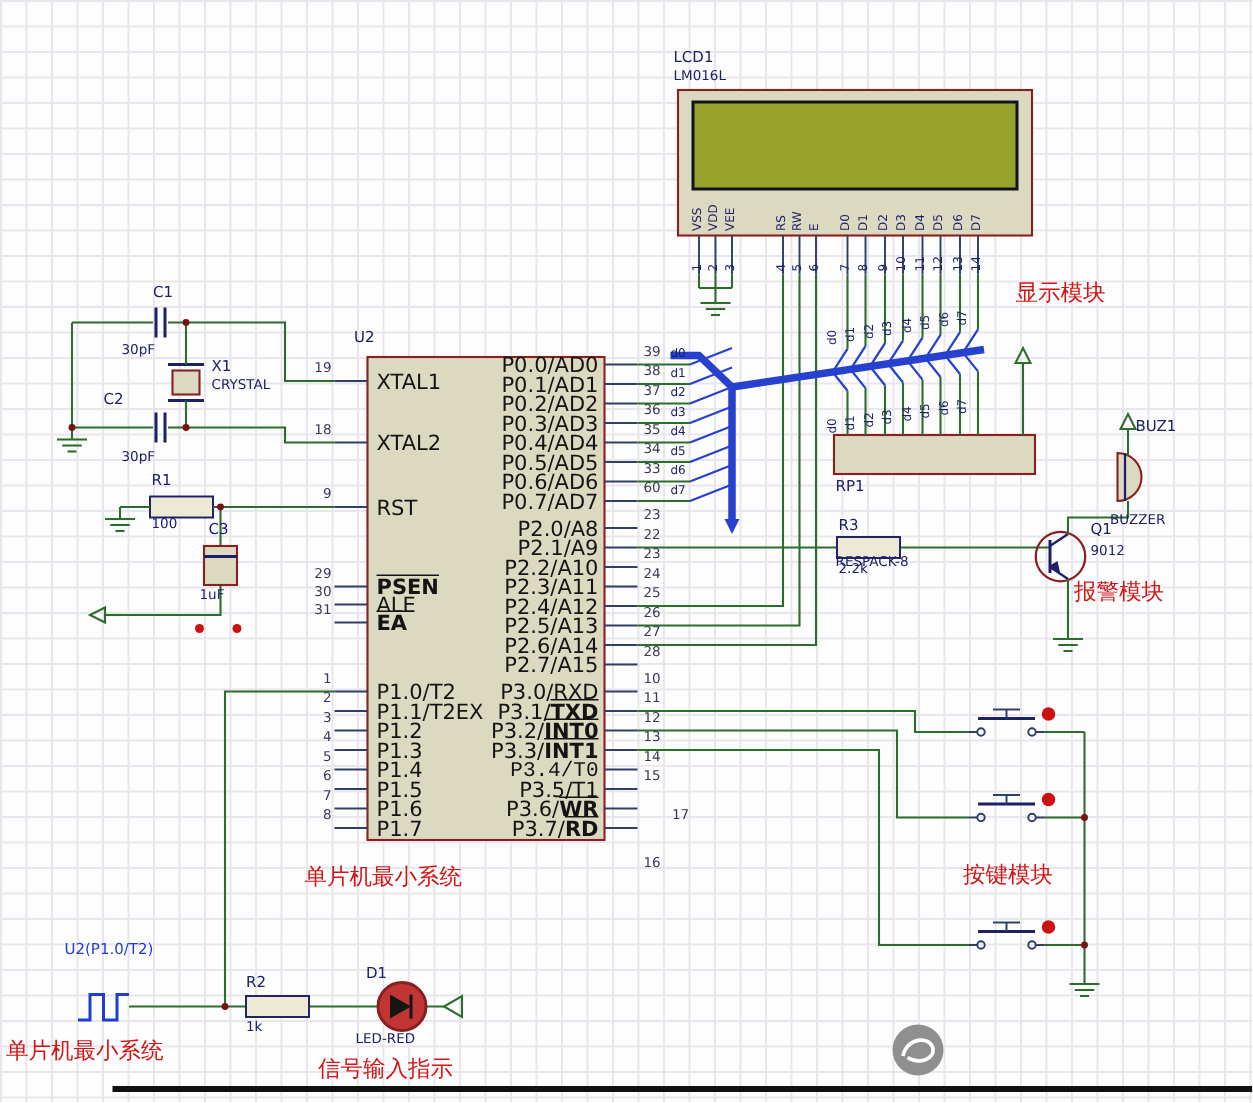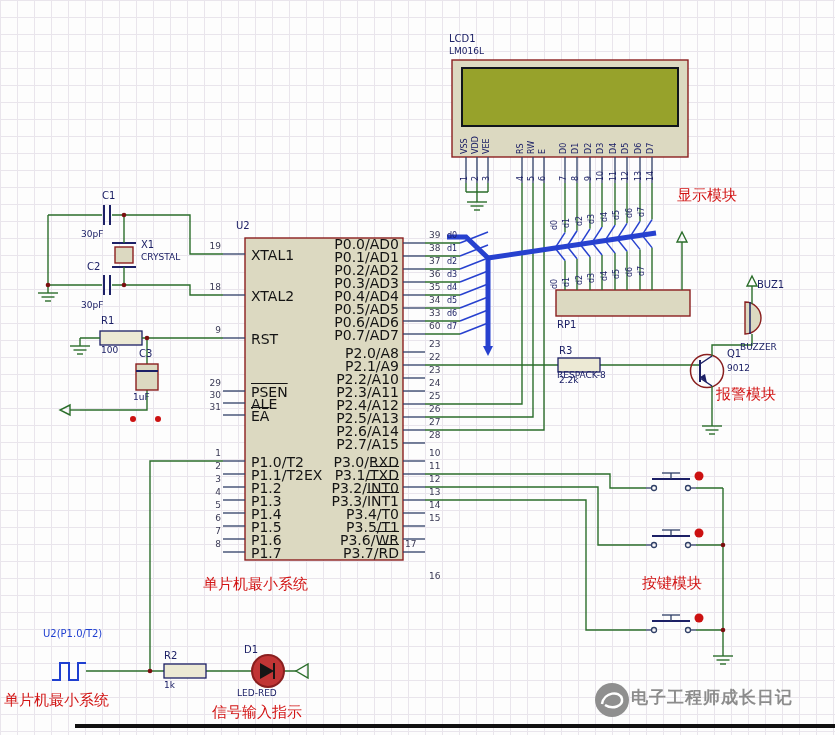--- a/index.html
+++ b/index.html
@@ -20,21 +20,21 @@
   .ref{font-size:10px;color:#1c2066;}
   .val{font-size:9px;color:#1c2066;}
   .pin-name{font-size:14px;color:#141414;}
   .pin-num{font-size:9px;color:#3a3a55;}
   .num-l{width:30px;text-align:right;}
   .name-r{width:106px;text-align:right;}
   .vtext{transform-origin:0 0;transform:rotate(-90deg);font-size:8px;color:#1c2066;}
   .htext{font-size:8px;color:#1c2066;}
   .net{font-size:10px;color:var(--net,#1f3fd0);}
   .wm{font-size:17px;font-weight:bold;color:var(--wm,#8c8c8c);letter-spacing:1px;}
-  .ov{text-decoration:overline;}
+  .ov{text-decoration:overline;font-weight:bold;}
   .bar{position:absolute;background:#111;}
   
   .wire{stroke:var(--wire,#2b6e2b);stroke-width:1.4;fill:none;}
   .pin{stroke:#2f3f66;stroke-width:1.3;fill:none;}
   .plate{stroke:#1c2066;stroke-width:2;fill:none;}
   .lead{stroke:#1c2066;stroke-width:1.5;fill:none;}
   .body{fill:var(--body,#dcd9c1);stroke:var(--outline,#8a1f1f);stroke-width:1.4;}
   .rbody{fill:#ece9d4;stroke:#1c2066;stroke-width:1.3;}
   .screen{fill:var(--screen,#97a22b);stroke:#10141c;stroke-width:2;}
   .bus{stroke:var(--bus,#2741cf);stroke-width:5;fill:none;}
@@ -293,21 +293,21 @@
     </svg>
 
   <div id="labels-layer">
 
     <div class="lbl ref" style="left:449px;top:33px;">LCD1</div>
     <div class="lbl val" style="left:449px;top:47px;">LM016L</div>
     <div class="lbl ref" style="left:236px;top:220px;">U2</div>
 
     <div class="lbl ref" style="left:102px;top:190px;text-align:right;">C1</div>
     <div class="lbl val" style="left:81px;top:230px;">30pF</div>
-    <div class="lbl ref" style="left:87px;top:261px;text-align:right;">C2</div>
+    <div class="lbl ref" style="left:69px;top:261px;text-align:right;">C2</div>
     <div class="lbl val" style="left:81px;top:301px;">30pF</div>
     <div class="lbl ref" style="left:141px;top:239px;">X1</div>
     <div class="lbl val" style="left:141px;top:253px;">CRYSTAL</div>
     <div class="lbl ref" style="left:101px;top:315px;">R1</div>
     <div class="lbl val" style="left:101px;top:346px;">100</div>
     <div class="lbl ref" style="left:139px;top:348px;">C3</div>
     <div class="lbl val" style="left:133px;top:393px;">1uF</div>
     <div class="lbl ref" style="left:164px;top:650px;">R2</div>
     <div class="lbl val" style="left:164px;top:681px;">1k</div>
     <div class="lbl ref" style="left:559px;top:345px;">R3</div>
@@ -321,21 +321,20 @@
     <div class="lbl ref" style="left:244px;top:644px;">D1</div>
     <div class="lbl val" style="left:237px;top:689px;">LED-RED</div>
 
     <div class="lbl red" style="left:677px;top:187px;">显示模块</div>
     <div class="lbl red" style="left:716px;top:386px;">报警模块</div>
     <div class="lbl red" style="left:642px;top:575px;">按键模块</div>
     <div class="lbl red" style="left:203px;top:576px;">单片机最小系统</div>
     <div class="lbl red" style="left:4px;top:692px;">单片机最小系统</div>
     <div class="lbl red" style="left:212px;top:704px;">信号输入指示</div>
     <div class="lbl net" style="left:43px;top:628px;">U2(P1.0/T2)</div>
-    <div class="lbl wm" style="left:631px;top:688px;">电子工程师成长日记</div>
   <div class="lbl pin-num num-l" style="left: 191px; top: 242px;">19</div>
       <div class="lbl pin-name" style="left: 251px; top: 248px;"><span>XTAL1</span></div>
       <div class="lbl pin-num num-l" style="left: 191px; top: 283px;">18</div>
       <div class="lbl pin-name" style="left: 251px; top: 289px;"><span>XTAL2</span></div>
       <div class="lbl pin-num num-l" style="left: 191px; top: 326px;">9</div>
       <div class="lbl pin-name" style="left: 251px; top: 332px;"><span>RST</span></div>
       <div class="lbl pin-num num-l" style="left: 191px; top: 379px;">29</div>
       <div class="lbl pin-name" style="left: 251px; top: 385px;"><span class="ov">PSEN</span></div>
       <div class="lbl pin-num num-l" style="left: 191px; top: 391px;">30</div>
       <div class="lbl pin-name" style="left: 251px; top: 397px;"><span>ALE</span></div>
@@ -391,26 +390,26 @@
       <div class="lbl pin-name name-r" style="left: 293px; top: 437px;"><span>P2.7/A15</span></div>
       <div class="lbl pin-num" style="left: 429px; top: 449px;">10</div>
       <div class="lbl pin-name name-r" style="left: 293px; top: 455px;"><span>P3.0/RXD</span></div>
       <div class="lbl pin-num" style="left: 429px; top: 462px;">11</div>
       <div class="lbl pin-name name-r" style="left: 293px; top: 468px;"><span>P3.1/</span><span class="ov">TXD</span></div>
       <div class="lbl pin-num" style="left: 429px; top: 475px;">12</div>
       <div class="lbl pin-name name-r" style="left: 293px; top: 481px;"><span>P3.2/</span><span class="ov">INT0</span></div>
       <div class="lbl pin-num" style="left: 429px; top: 488px;">13</div>
       <div class="lbl pin-name name-r" style="left: 293px; top: 494px;"><span>P3.3/</span><span class="ov">INT1</span></div>
       <div class="lbl pin-num" style="left: 429px; top: 501px;">14</div>
-      <div class="lbl pin-name name-r" style="left: 293px; top: 507px;"><span>P3.4/T0</span></div>
+      <div class="lbl pin-name name-r" style="left: 293px; top: 507px; font-family: Liberation Mono, monospace;"><span>P3.4/T0</span></div>
       <div class="lbl pin-num" style="left: 429px; top: 514px;">15</div>
       <div class="lbl pin-name name-r" style="left: 293px; top: 520px;"><span>P3.5/T1</span></div>
       <div class="lbl pin-num" style="left: 429px; top: 527px; margin-top: 45px;">16</div>
       <div class="lbl pin-name name-r" style="left: 293px; top: 533px;"><span>P3.6/</span><span class="ov">WR</span></div>
-      <div class="lbl pin-num" style="left: 405px; top: 540px;">17</div>
+      <div class="lbl pin-num" style="left: 448px; top: 540px;">17</div>
       <div class="lbl pin-name name-r" style="left: 293px; top: 546px;"><span>P3.7/</span><span class="ov">RD</span></div>
       <div class="lbl vtext" style="left: 461px; top: 154px;">VSS</div>
       <div class="lbl vtext" style="left: 461px; top: 181px;">1</div>
       <div class="lbl vtext" style="left: 472px; top: 154px;">VDD</div>
       <div class="lbl vtext" style="left: 472px; top: 181px;">2</div>
       <div class="lbl vtext" style="left: 483px; top: 154px;">VEE</div>
       <div class="lbl vtext" style="left: 483px; top: 181px;">3</div>
       <div class="lbl vtext" style="left: 517px; top: 154px;">RS</div>
       <div class="lbl vtext" style="left: 517px; top: 181px;">4</div>
       <div class="lbl vtext" style="left: 528px; top: 154px;">RW</div>

